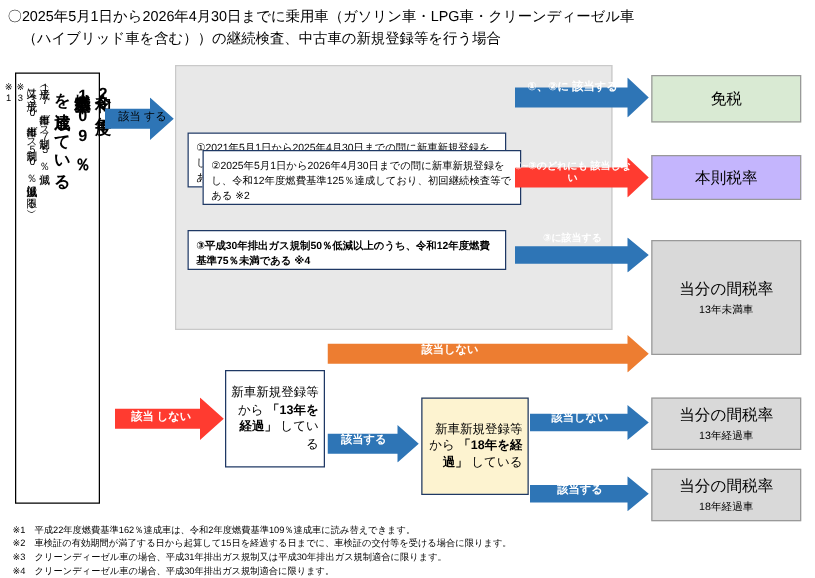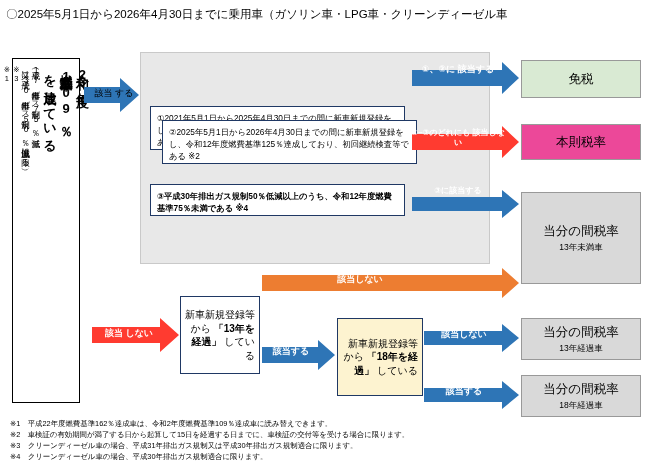--- a/index.html
+++ b/index.html
@@ -39,21 +39,21 @@
   #cond2{left:162px;top:120px;width:255px;height:44px;}
   #cond3{left:150px;top:184px;width:255px;height:32px;font-weight:bold;}
   
   .result{
     position:absolute;border:1px solid #999;
     display:flex;flex-direction:column;align-items:center;justify-content:center;
     font-size:12.5px;text-align:center;line-height:1.3;
   }
   .result .sub{font-size:8.5px;margin-top:3px;}
   #res-menzei{left:521px;top:60px;width:118px;height:36px;background:#d9ead3;}
-  #res-honsoku{left:521px;top:124px;width:118px;height:34px;background:#ec4899;}
+  #res-honsoku{left:521px;top:124px;width:118px;height:34px;background:#c4b5fd;}
   #res-touhun1{left:521px;top:192px;width:118px;height:90px;background:#d9d9d9;}
   #res-touhun2{left:521px;top:318px;width:118px;height:40px;background:#d9d9d9;}
   #res-touhun3{left:521px;top:375px;width:118px;height:40px;background:#d9d9d9;}
   
   .midbox{
     position:absolute;border:1px solid #1f3864;background:#fff;
     font-size:10px;text-align:right;line-height:1.35;
     display:flex;align-items:center;justify-content:center;padding:4px;box-sizing:border-box;
   }
   #mid1{left:180px;top:296px;width:80px;height:78px;}
@@ -64,20 +64,21 @@
   .lbl{position:absolute;font-size:9px;line-height:1.25;text-align:center;}
   
   #notes{left:10px;top:418px;width:630px;font-size:7.4px;line-height:1.5;}
   #notes div{white-space:pre;}
 </style>
 </head>
 <body>
 
 <div class="abs" id="header">
   <div>〇2025年5月1日から2026年4月30日までに乗用車（ガソリン車・LPG車・クリーンディーゼル車</div>
+  <div class="l2">（ハイブリッド車を含む））の継続検査、中古車の新規登録等を行う場合</div>
 </div>
 
 <div class="abs" id="left-box">
   <span class="vtext big">令和2年度
 燃費基準109％
 を達成している</span>
   <span class="vtext small">（平成17年排出ガス規制75％低減
 又は平成30年排出ガス規制50％低減以上に限る）</span>
   <span class="vtext tiny">※3</span>
   <span class="vtext tiny">※1</span>

